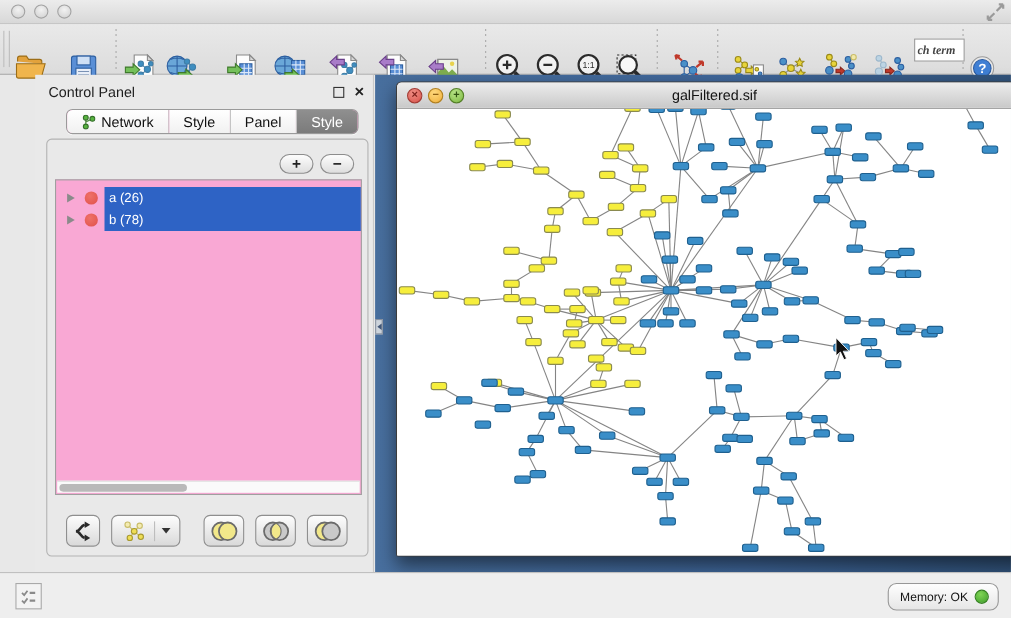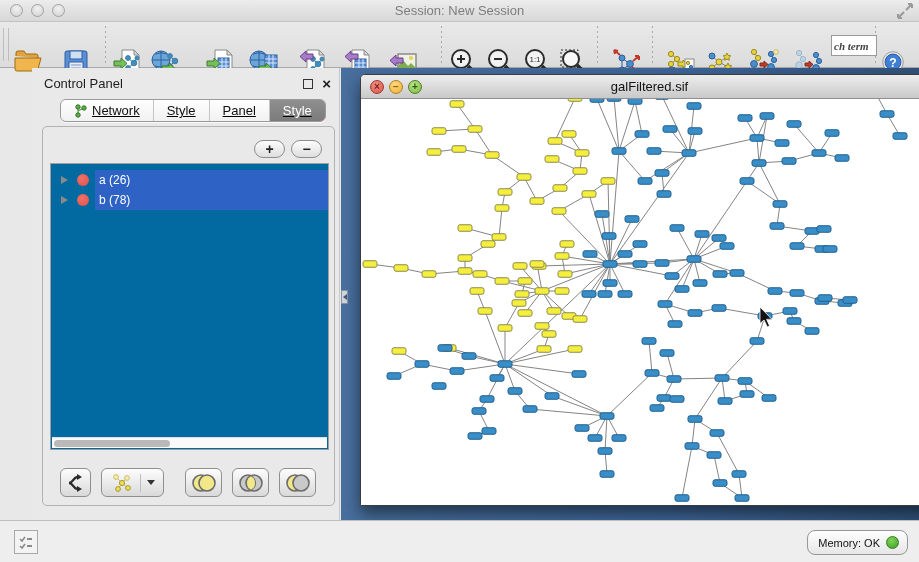--- a/index.html
+++ b/index.html
@@ -54,38 +54,38 @@
     background:#e9e9e9; border-right:1px solid #c9c9c9;
   }
   .cp-header { position:absolute; left:0; top:4px; width:100%; height:22px; }
   .cp-title { position:absolute; left:12px; top:4px; font-size:13px; color:#1d1d1d; }
   .cp-float { position:absolute; right:26px; top:7px; width:10px; height:10px;
     border:1.5px solid #333; background:transparent; }
   .cp-close { position:absolute; right:8px; top:3px; font-size:15px; font-weight:bold; color:#222; line-height:17px;}
   .tabbar {
     position:absolute; left:28px; top:31px; height:23px; display:flex;
     border:1px solid #9a9a9a; border-radius:6px; overflow:hidden;
-    background:#f9a8d4; box-shadow:0 1px 0 rgba(255,255,255,.7);text-decoration:underline;
+    background:#f9a8d4; box-shadow:0 1px 0 rgba(255,255,255,.7);
   }
   .tab { display:flex; align-items:center; gap:5px; padding:0 13px;
     font-size:13px; color:#111; border-right:1px solid #c4c4c4; background:linear-gradient(#ffffff,#f1f1f1); }
   .tab:last-child { border-right:none; }
   .tab.selected { background:linear-gradient(#8f8f8f,#7b7b7b); color:#fff; }
   .panel-box {
     position:absolute; left:10px; top:58px; width:293px; height:380px;
     border:1px solid #b3b3b3; border-radius:5px; background:#e9e9e9;
   }
   .setbtn {
     position:absolute; width:31px; height:18px; border:1px solid #8d8d8d;
     border-radius:9px; background:linear-gradient(#fdfdfd,#dedede);
     font-size:14px; font-weight:bold; color:#222; line-height:15px; text-align:center;
   }
   .sets-list {
     position:absolute; left:7px; top:36px; width:279px; height:287px;
-    background:#0369a1; border:1px solid #9f9f9f;
+    background:#f9a8d4; border:1px solid #9f9f9f;
   }
   .set-row { position:relative; height:20px; display:flex; align-items:center; }
   .disc-triangle { width:0; height:0; margin-left:10px;
     border-left:7px solid #8a8a8a; border-top:4.5px solid transparent; border-bottom:4.5px solid transparent; }
   .set-dot { width:12px; height:12px; border-radius:50%; margin-left:9px;
     background:radial-gradient(circle at 40% 35%, #ef7168, #e0504a); }
   .set-label { flex:1; margin-left:6px; height:20px; line-height:20px;
     background:#2e63c5; color:#ffffff; font-size:12px; padding-left:4px; }
   .hscroll { position:absolute; left:1px; right:1px; bottom:1px; height:11px; background:#fafafa;
     border-top:1px solid #e0e0e0; }
@@ -144,21 +144,20 @@
 </style>
 </head>
 <body>
 
 <div class="titlebar">
   <div class="traffic">
     <div class="light"></div>
     <div class="light"></div>
     <div class="light"></div>
   </div>
-  <div class="win-title">Session: New Session</div>
   <div class="fullscreen-btn">
     <svg viewBox="0 0 18 18">
         <g stroke="#9a9a9a" stroke-width="2" fill="#9a9a9a">
       <path d="M10 8 L16 2 M16 2 l-4 0 M16 2 l0 4" fill="none"></path>
       <path d="M8 10 L2 16 M2 16 l4 0 M2 16 l0 -4" fill="none"></path>
         </g>
       </svg>
   </div>
 </div>
 

